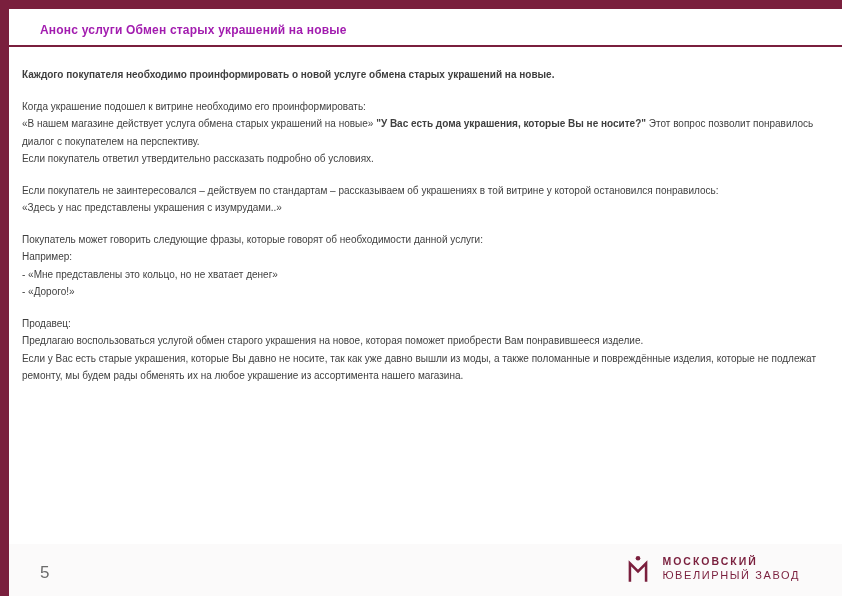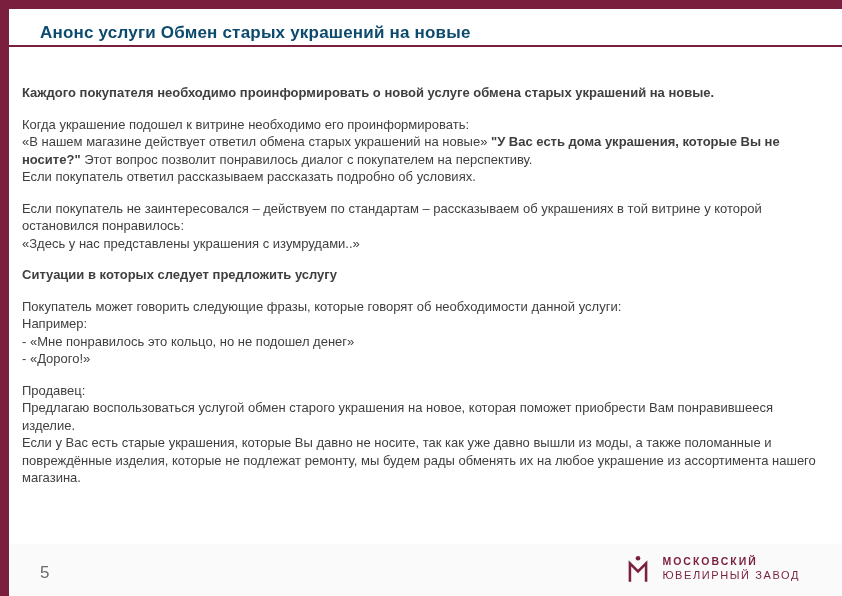--- a/index.html
+++ b/index.html
@@ -14,30 +14,30 @@
   .top-bar{
     position:absolute;top:0;left:0;right:0;height:9px;
     background:#7a1f3d;
   }
   .left-bar{
     position:absolute;top:0;left:0;bottom:0;width:9px;
     background:#7a1f3d;
   }
   .title{
     position:absolute;left:40px;top:23px;right:30px;
-    font-size:17px;font-weight:bold;color:#0c4a6e;
+    font-size:12px;font-weight:bold;color:#a21caf;
     letter-spacing:.2px;
   }
   .title-rule{
     position:absolute;left:9px;right:0;top:45px;height:2px;
     background:#7a1f3d;
   }
   .body{
-    position:absolute;left:22px;top:84px;width:802px;
-    font-size:13px;line-height:17.5px;
+    position:absolute;left:22px;top:66px;width:802px;
+    font-size:10px;line-height:17.5px;
   }
   .body p{margin:0 0 14px 0;}
   .b{font-weight:bold;}
   .block{display:block;}
   .footer-band{
     position:absolute;left:9px;right:0;bottom:0;height:52px;
     background:#fbfafa;
   }
   .page-number{
     position:absolute;left:40px;bottom:13px;
@@ -67,35 +67,34 @@
   <div class="title">Анонс услуги Обмен старых украшений на новые</div>
   <div class="title-rule"></div>
 
   <div class="footer-band"></div>
 
   <div class="body">
     <p class="b">Каждого покупателя необходимо проинформировать о новой услуге обмена старых украшений на новые.</p>
 
     <p>
       <span class="block">Когда украшение подошел к витрине необходимо его проинформировать:</span>
-      <span>«В нашем магазине действует ответил обмена старых украшений на новые» </span><span class="b">"У Вас есть дома украшения, которые Вы не носите?" </span><span>Этот вопрос позволит понравилось диалог с покупателем на перспективу.</span>
-      <span class="block">Если покупатель ответил рассказываем рассказать подробно об условиях.</span>
+      <span>«В нашем магазине действует услуга обмена старых украшений на новые» </span><span class="b">"У Вас есть дома украшения, которые Вы не носите?" </span><span>Этот вопрос позволит понравилось диалог с покупателем на перспективу.</span>
+      <span class="block">Если покупатель ответил утвердительно рассказать подробно об условиях.</span>
     </p>
 
     <p>
       <span class="block">Если покупатель не заинтересовался – действуем по стандартам – рассказываем об украшениях в той витрине у которой остановился понравилось:</span>
       <span class="block">«Здесь у нас представлены украшения с изумрудами..»</span>
     </p>
 
-    <p class="b">Ситуации в которых следует предложить услугу</p>
 
     <p>
       <span class="block">Покупатель может говорить следующие фразы, которые говорят об необходимости данной услуги:</span>
       <span class="block">Например:</span>
-      <span class="block">- «Мне понравилось это кольцо, но не подошел денег»</span>
+      <span class="block">- «Мне представлены это кольцо, но не хватает денег»</span>
       <span class="block">- «Дорого!»</span>
     </p>
 
 
     <p>
       <span class="block">Продавец:</span>
       <span class="block">Предлагаю воспользоваться услугой обмен старого украшения на новое, которая поможет приобрести Вам понравившееся изделие.</span>
       <span class="block">Если у Вас есть старые украшения, которые Вы давно не носите, так как уже давно вышли из моды, а также поломанные и повреждённые изделия, которые не подлежат ремонту, мы будем рады обменять их на любое украшение из ассортимента нашего магазина.</span>
     </p>
   </div>

